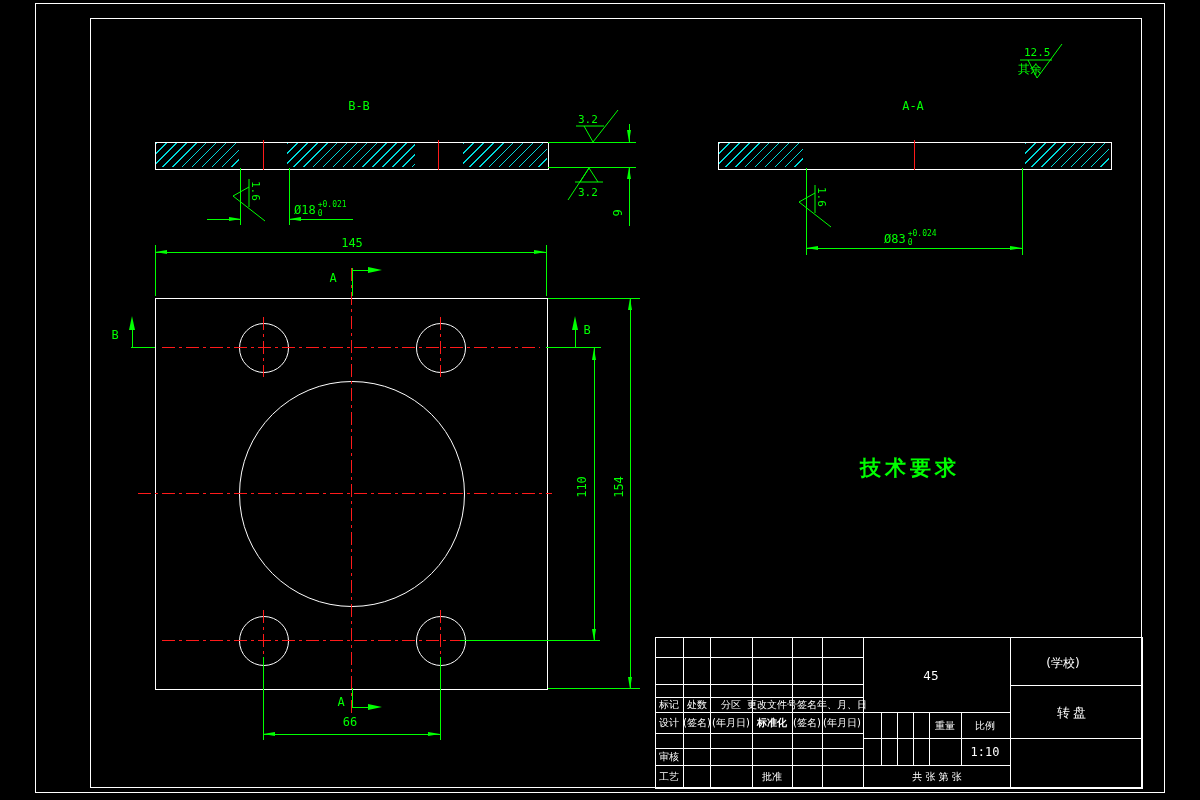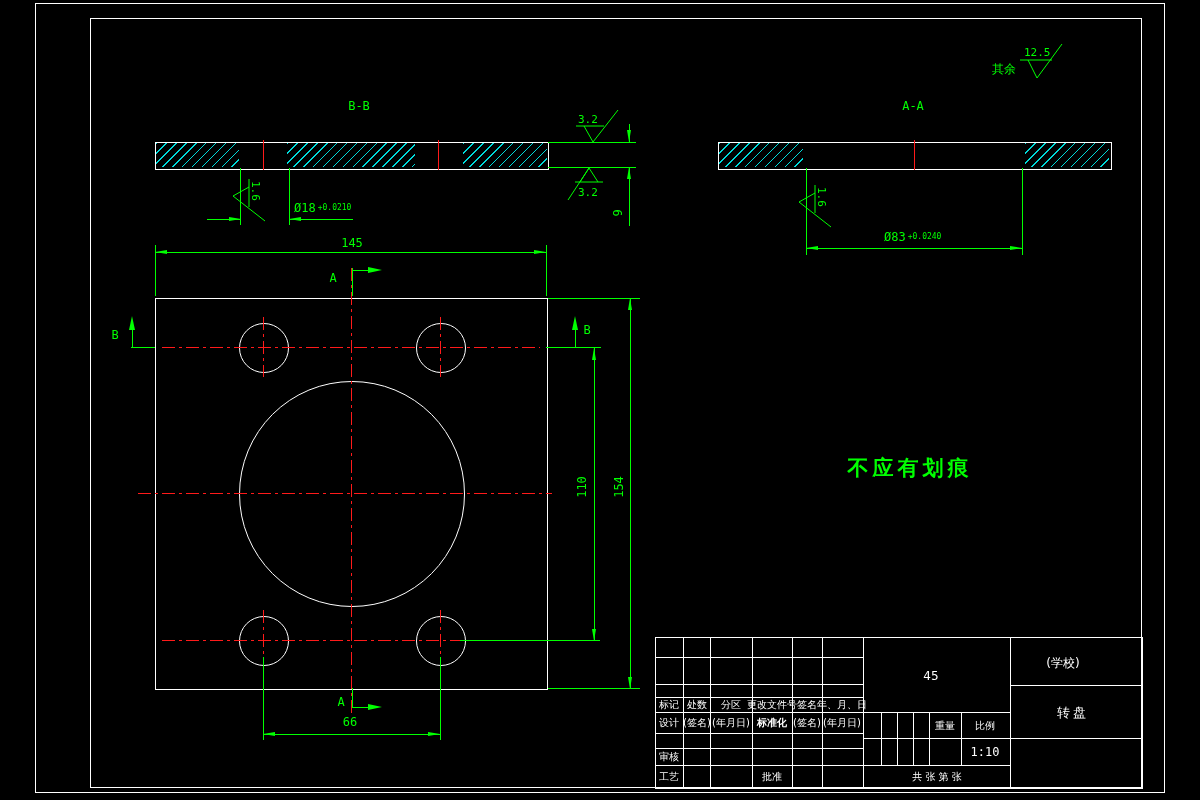--- a/index.html
+++ b/index.html
@@ -12,21 +12,21 @@
   .rs{background:#ff1a1a;}
   .clh{position:absolute;height:1px;background:repeating-linear-gradient(90deg,#ff1a1a 0 13px,transparent 13px 17px,#ff1a1a 17px 20px,transparent 20px 24px);}
   .clv{position:absolute;width:1px;background:repeating-linear-gradient(180deg,#ff1a1a 0 13px,transparent 13px 17px,#ff1a1a 17px 20px,transparent 20px 24px);}
   .frame{position:absolute;border:1px solid #fff;background:transparent;}
   .bar{position:absolute;border:1px solid #fff;background:#000;}
   .hatch{position:absolute;background:repeating-linear-gradient(135deg,rgba(0,255,255,.85) 0 1px,transparent 1px 7px);}
   .circ{position:absolute;border:1px solid #fff;border-radius:50%;background:transparent;}
   .dimc{position:absolute;color:#00ff00;font:12px "DejaVu Sans Mono",monospace;transform:translate(-50%,-50%);white-space:nowrap;}
   .dimc.rot{transform:translate(-50%,-50%) rotate(-90deg);}
   .dimf{position:absolute;color:#00ff00;display:flex;align-items:center;font:12px "DejaVu Sans Mono",monospace;white-space:nowrap;}
-  .tol{display:inline-flex;flex-direction:row;font-size:8px;line-height:8.5px;margin-left:2px;}
+  .tol{display:inline-flex;flex-direction:column;font-size:8px;line-height:8.5px;margin-left:2px;}
   .tol i{font-style:normal;}
   .lbl{position:absolute;color:#00ff00;font:12px "DejaVu Sans Mono",monospace;transform:translate(-50%,-50%);white-space:nowrap;}
   .arr{position:absolute;width:0;height:0;}
   .a-r{border-left:12px solid #00ff00;border-top:2px solid transparent;border-bottom:2px solid transparent;}
   .a-l{border-right:12px solid #00ff00;border-top:2px solid transparent;border-bottom:2px solid transparent;}
   .a-u{border-bottom:12px solid #00ff00;border-left:2px solid transparent;border-right:2px solid transparent;}
   .a-d{border-top:12px solid #00ff00;border-left:2px solid transparent;border-right:2px solid transparent;}
   .s-r{border-left:14px solid #00ff00;border-top:3px solid transparent;border-bottom:3px solid transparent;}
   .s-u{border-bottom:14px solid #00ff00;border-left:3px solid transparent;border-right:3px solid transparent;}
   svg.rough{position:absolute;overflow:visible;}
@@ -42,21 +42,21 @@
   .tbt.mono{font-family:"DejaVu Sans Mono",monospace;font-size:12px;text-align:right;}
 </style>
 </head>
 <body>
 
 <div class="canvas">
 
   <div class="frame" style="left:35px;top:3px;width:1128px;height:788px;"></div>
   <div class="frame" style="left:90px;top:18px;width:1050px;height:768px;"></div>
 
-  <span class="cn" style="left:992px;top:61px;font:12px 'DejaVu Sans',sans-serif;">其余</span>
+  <span class="cn" style="left:1018px;top:61px;font:12px 'DejaVu Sans',sans-serif;">其余</span>
   <svg class="rough" style="left:1014px;top:42px;" width="50" height="42">
     <path d="M6,18 H38 M14,18 L23,36 M23,36 L48,2"></path>
     <text x="10" y="14">12.5</text>
   </svg>
 
   <span class="lbl" style="left:359px;top:106px;">B-B</span>
   <div class="bar" style="left:155px;top:142px;width:392px;height:26px;"></div>
   <div class="hatch" style="left:156px;top:143px;width:83px;height:24px;"></div>
   <div class="hatch" style="left:287px;top:143px;width:128px;height:24px;"></div>
   <div class="hatch" style="left:463px;top:143px;width:84px;height:24px;"></div>
@@ -181,21 +181,21 @@
   <span class="lbl" style="left:115px;top:335px;">B</span>
   <div class="vl g" style="left:132px;top:328px;height:19px;"></div>
   <div class="hl g" style="left:131px;top:347px;width:24px;"></div>
   <div class="arr s-u" style="left:129px;top:316px;"></div>
 
   <span class="lbl" style="left:587px;top:330px;">B</span>
   <div class="hl g" style="left:546px;top:347px;width:55px;"></div>
   <div class="vl g" style="left:575px;top:328px;height:19px;"></div>
   <div class="arr s-u" style="left:572px;top:316px;"></div>
 
-  <span class="tr-title" style="left:910px;top:468px;">不应有划痕</span>
+  <span class="tr-title" style="left:910px;top:468px;">技术要求</span>
 
   <div class="frame" style="left:655px;top:637px;width:486px;height:150px;"></div>
 
   <div class="vl w" style="left:683px;top:637px;height:150px;"></div>
   <div class="vl w" style="left:710px;top:637px;height:150px;"></div>
   <div class="vl w" style="left:752px;top:637px;height:150px;"></div>
   <div class="vl w" style="left:792px;top:637px;height:150px;"></div>
   <div class="vl w" style="left:822px;top:637px;height:150px;"></div>
   <div class="vl w" style="left:863px;top:637px;height:150px;"></div>
   <div class="vl w" style="left:1010px;top:637px;height:150px;"></div>

